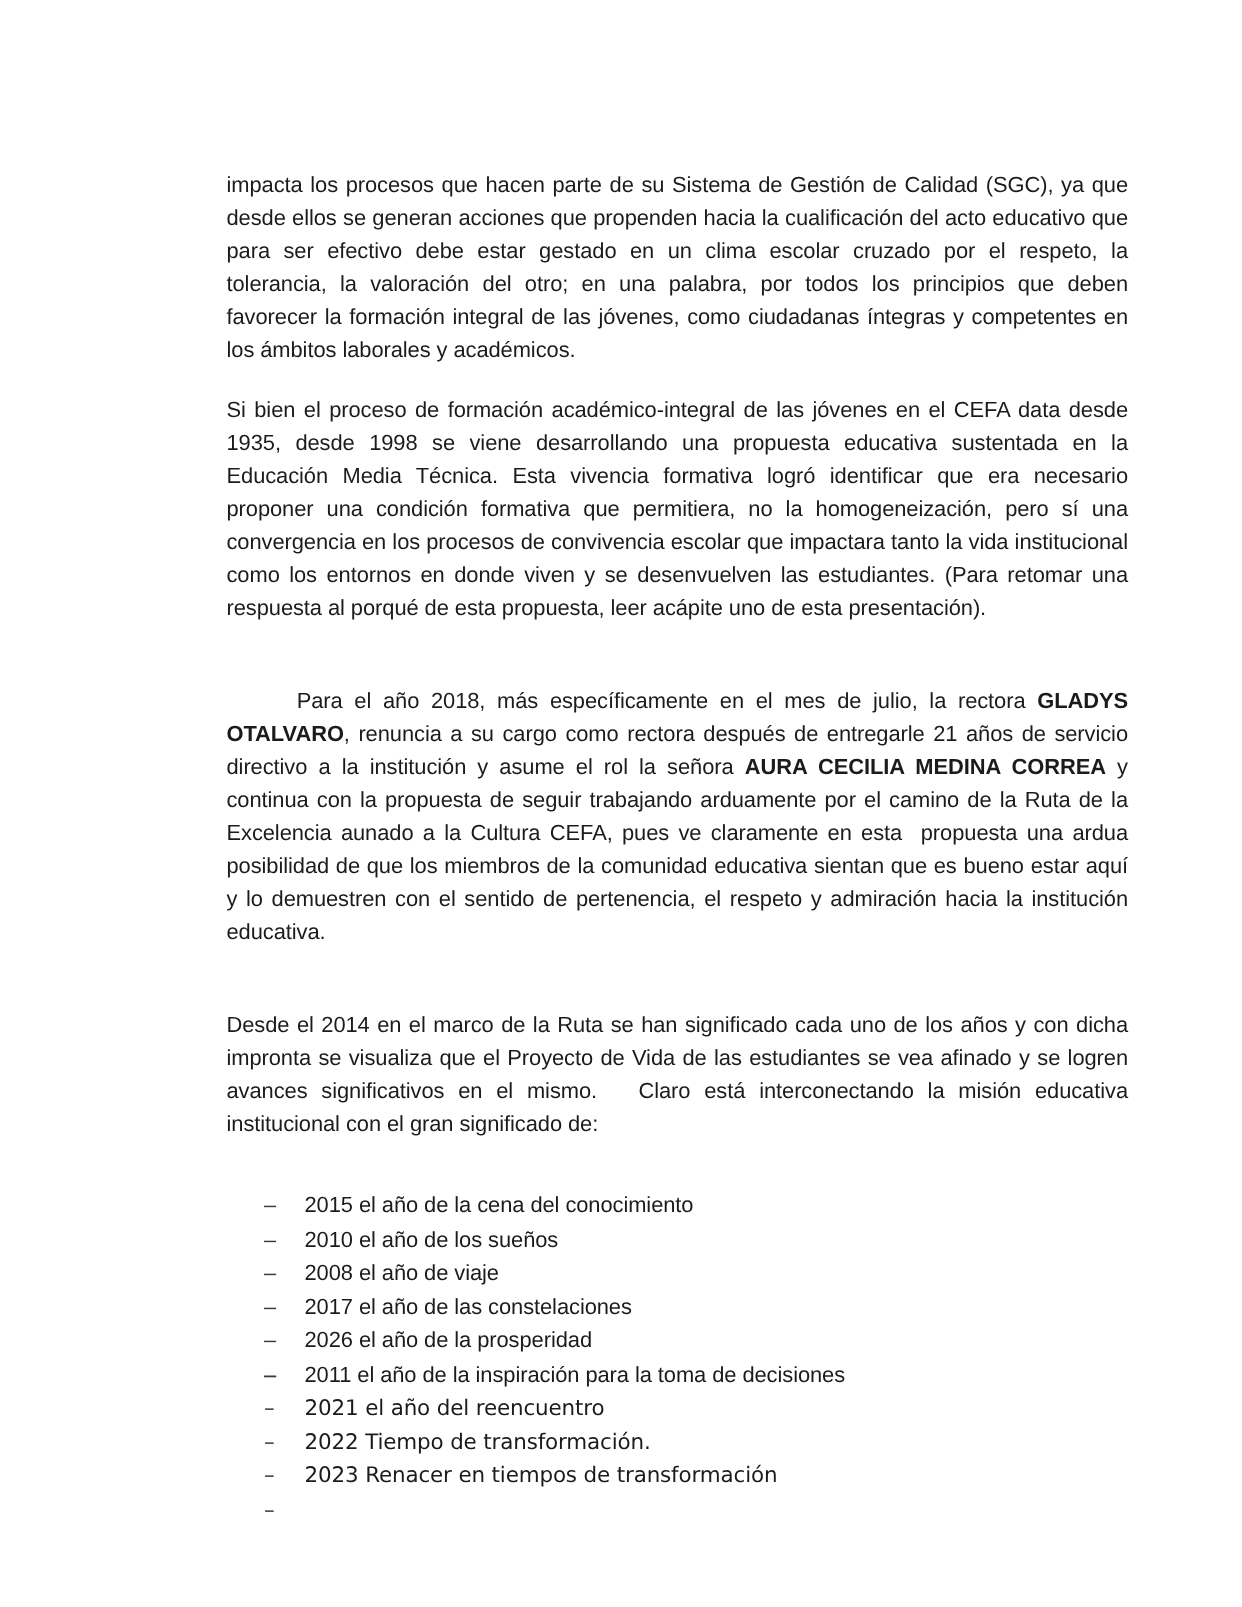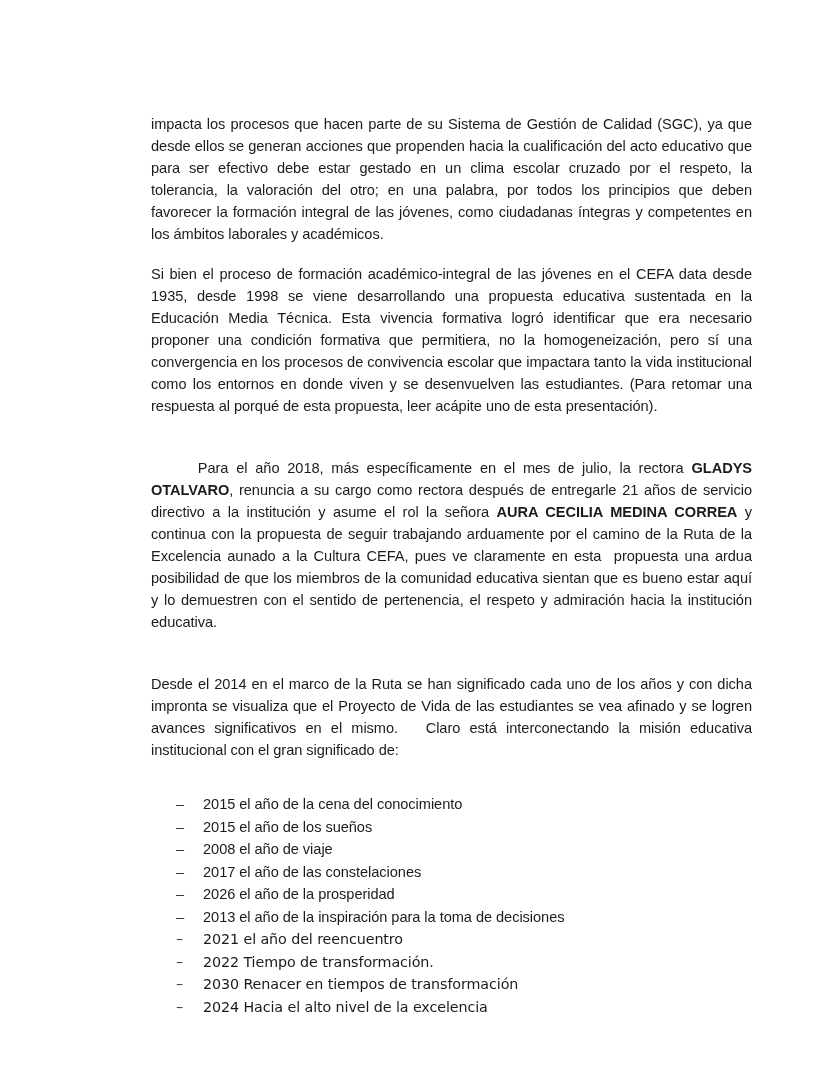--- a/index.html
+++ b/index.html
@@ -102,28 +102,28 @@
       <span>Para el año 2018, más específicamente en el mes de julio, la rectora </span><b>GLADYS OTALVARO</b><span>, renuncia a su cargo como rectora después de entregarle 21 años de servicio directivo a la institución y asume el rol la señora </span><b>AURA CECILIA MEDINA CORREA</b><span> y continua con la propuesta de seguir trabajando arduamente por el camino de la Ruta de la Excelencia aunado a la Cultura CEFA, pues ve claramente en esta  propuesta una ardua posibilidad de que los miembros de la comunidad educativa sientan que es bueno estar aquí y lo demuestren con el sentido de pertenencia, el respeto y admiración hacia la institución educativa.</span>
     </p>
 
     <p class="para">Desde el 2014 en el marco de la Ruta se han significado cada uno de los años y con dicha impronta se visualiza que el Proyecto de Vida de las estudiantes se vea afinado y se logren avances significativos en el mismo.   Claro está interconectando la misión educativa institucional con el gran significado de:</p>
 
     <div class="gap-before-list"></div>
 
     <ul class="dash-list">
 
     <li class="dash-item"><span class="dash-mark">–</span><span>2015 el año de la cena del conocimiento</span></li>
-        <li class="dash-item"><span class="dash-mark">–</span><span>2015 el año de los sueños</span></li>
+        <li class="dash-item"><span class="dash-mark">–</span><span>2010 el año de los sueños</span></li>
         <li class="dash-item"><span class="dash-mark">–</span><span>2008 el año de viaje</span></li>
         <li class="dash-item"><span class="dash-mark">–</span><span>2017 el año de las constelaciones</span></li>
         <li class="dash-item"><span class="dash-mark">–</span><span>2026 el año de la prosperidad</span></li>
         <li class="dash-item"><span class="dash-mark">–</span></li>
-        <li class="dash-item"><span class="dash-mark">–</span><span>2013 el año de la inspiración para la toma de decisiones</span></li>
+        <li class="dash-item"><span class="dash-mark">–</span><span>2011 el año de la inspiración para la toma de decisiones</span></li>
         <li class="dash-item alt-face"><span class="dash-mark">–</span><span>2021 el año del reencuentro</span></li>
         <li class="dash-item alt-face"><span class="dash-mark">–</span><span>2022 Tiempo de transformación.</span></li>
-        <li class="dash-item alt-face"><span class="dash-mark">–</span><span>2030 Renacer en tiempos de transformación</span></li>
-        <li class="dash-item alt-face"><span class="dash-mark">–</span><span>2024 Hacia el alto nivel de la excelencia</span></li>
+        <li class="dash-item alt-face"><span class="dash-mark">–</span><span>2023 Renacer en tiempos de transformación</span></li>
+        <li class="dash-item alt-face"><span class="dash-mark">–</span></li>
       </ul>
 
     <div class="gap-after-list"></div>
 
   </div>
 </div>
 
 </body></html>

